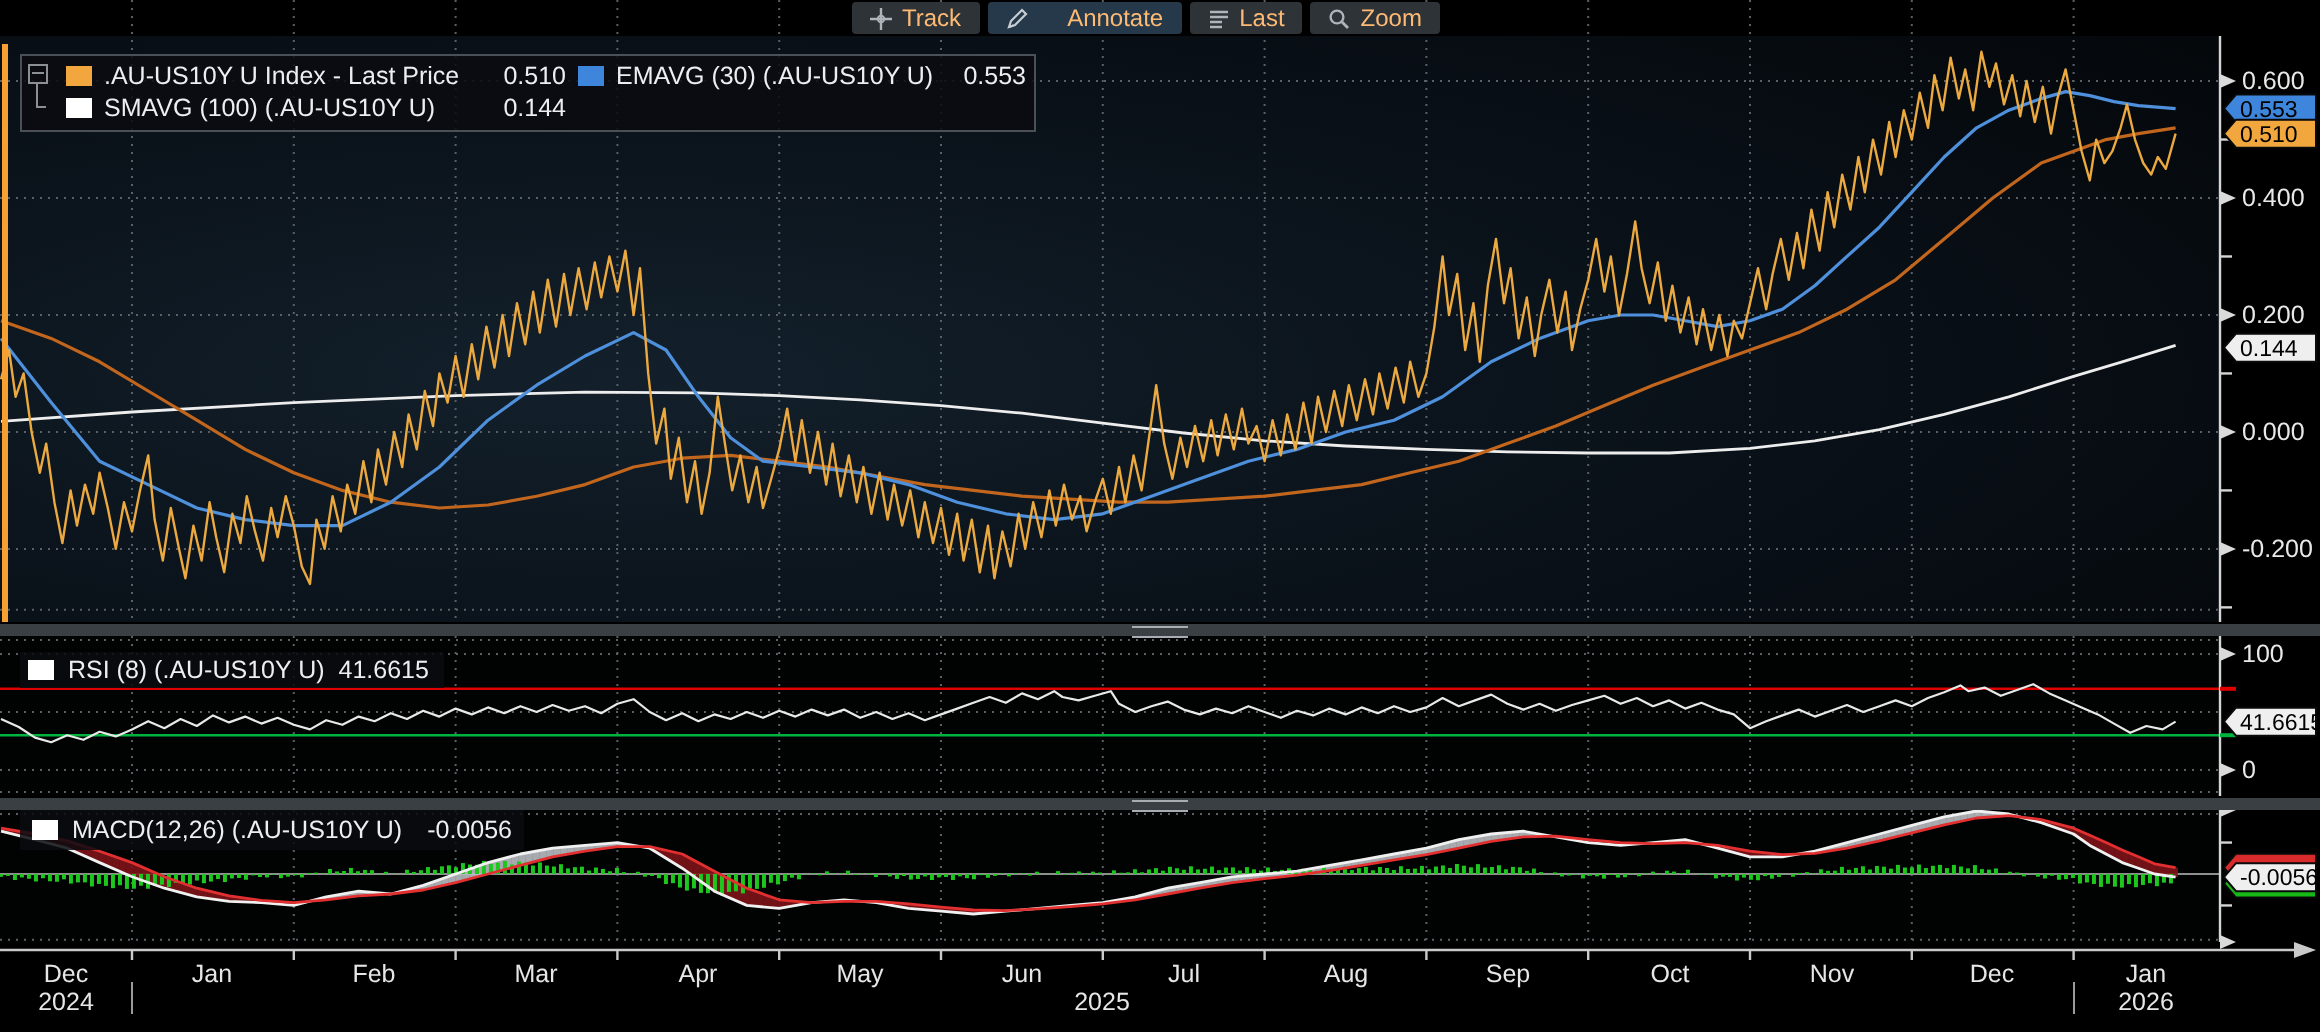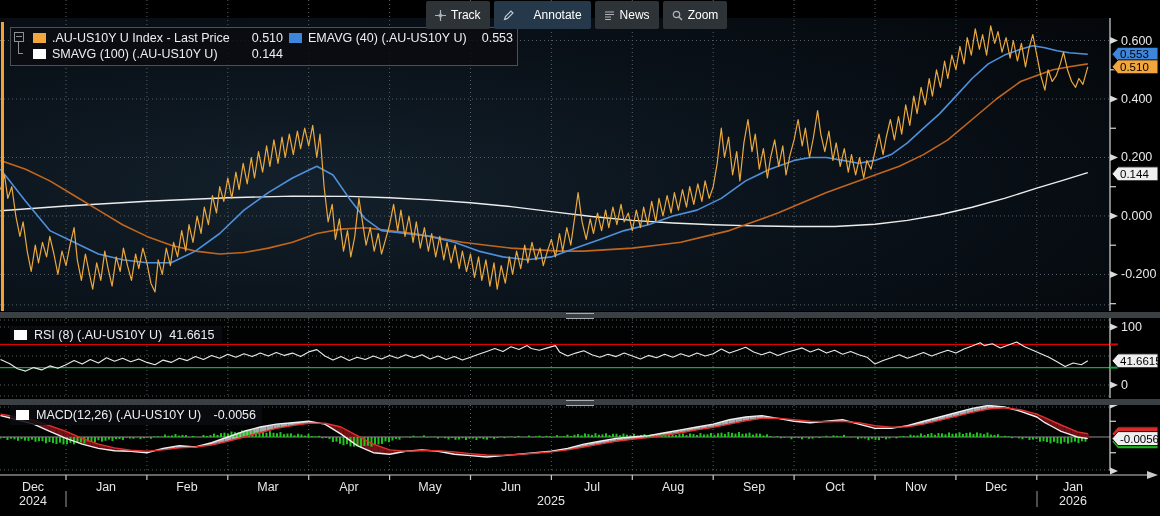--- a/index.html
+++ b/index.html
@@ -1,22 +1,22 @@
 <!DOCTYPE html>
 <html><head>
 <meta charset="utf-8">
 <style>
   html,body{margin:0;padding:0;background:#000;}
   #stage{position:relative;width:1160px;height:516px;background:#000;overflow:hidden;
          font-family:"Liberation Sans",sans-serif;-webkit-font-smoothing:antialiased;}
   #chart{position:absolute;left:0;top:0;}
   
   #toolbar{position:absolute;left:426px;top:1px;height:16px;display:flex;gap:4px;z-index:30;}
-  .tbtn{display:flex;align-items:center;gap:5px;padding:0 9px;height:28px;background:#2e3338;
-        color:#ffffff;font-size:12px;border-radius:2px;cursor:pointer;}
+  .tbtn{display:flex;align-items:center;gap:5px;padding:0 9px;height:16px;background:#2e3338;
+        color:#fdba74;font-size:12px;border-radius:2px;cursor:pointer;}
   .tbtn.active{background:#26394a;gap:20px;}
   .tbtn svg{display:block;}
   
   .legend{position:absolute;background:rgba(10,12,16,0.86);color:#eceff1;font-size:12.5px;z-index:20;}
   #legend-main{left:10px;top:27px;width:508px;border:1px solid #4a5056;border-radius:0;
                padding:2px 4px 3px 4px;box-sizing:border-box;}
   .lg-grid{display:grid;grid-template-columns:250px 1fr;column-gap:6px;margin-left:18px;}
   .lg-cell{display:flex;align-items:center;gap:6px;height:16px;white-space:nowrap;}
   .sw{width:13px;height:10px;flex:0 0 13px;}
   .lg-val{margin-left:auto;}
@@ -833,21 +833,21 @@
           </svg>
       </span>
       <span>Annotate</span>
     </div>
     <div class="tbtn">
       <span>
         <svg width="11" height="11" viewBox="0 0 11 11">
             <path d="M1 2h9M1 4.5h9M1 7h6M1 9.5h6" stroke="#aeb4ba" stroke-width="1.2"></path>
           </svg>
       </span>
-      <span>News</span>
+      <span>Last</span>
     </div>
     <div class="tbtn">
       <span>
         <svg width="11" height="11" viewBox="0 0 11 11">
             <circle cx="4.5" cy="4.5" r="3.2" fill="none" stroke="#aeb4ba" stroke-width="1.2"></circle>
             <path d="M7 7l3 3" stroke="#aeb4ba" stroke-width="1.4"></path>
           </svg>
       </span>
       <span>Zoom</span>
     </div>
@@ -861,21 +861,21 @@
         <span class="tick"></span>
     </div>
     <div class="lg-grid">
       <div class="lg-cell">
         <span class="sw" style="background:#f2a73e"></span>
         <span>.AU-US10Y U Index - Last Price</span>
         <span class="lg-val">0.510</span>
       </div>
       <div class="lg-cell">
         <span class="sw" style="background:#3e86dc"></span>
-        <span>EMAVG (40) (.AU-US10Y U)</span>
+        <span>EMAVG (30) (.AU-US10Y U)</span>
         <span class="lg-val">0.553</span>
       </div>
       <div class="lg-cell">
         <span class="sw" style="background:#ffffff"></span>
         <span>SMAVG (100) (.AU-US10Y U)</span>
         <span class="lg-val">0.144</span>
       </div>
     </div>
   </div>
 

